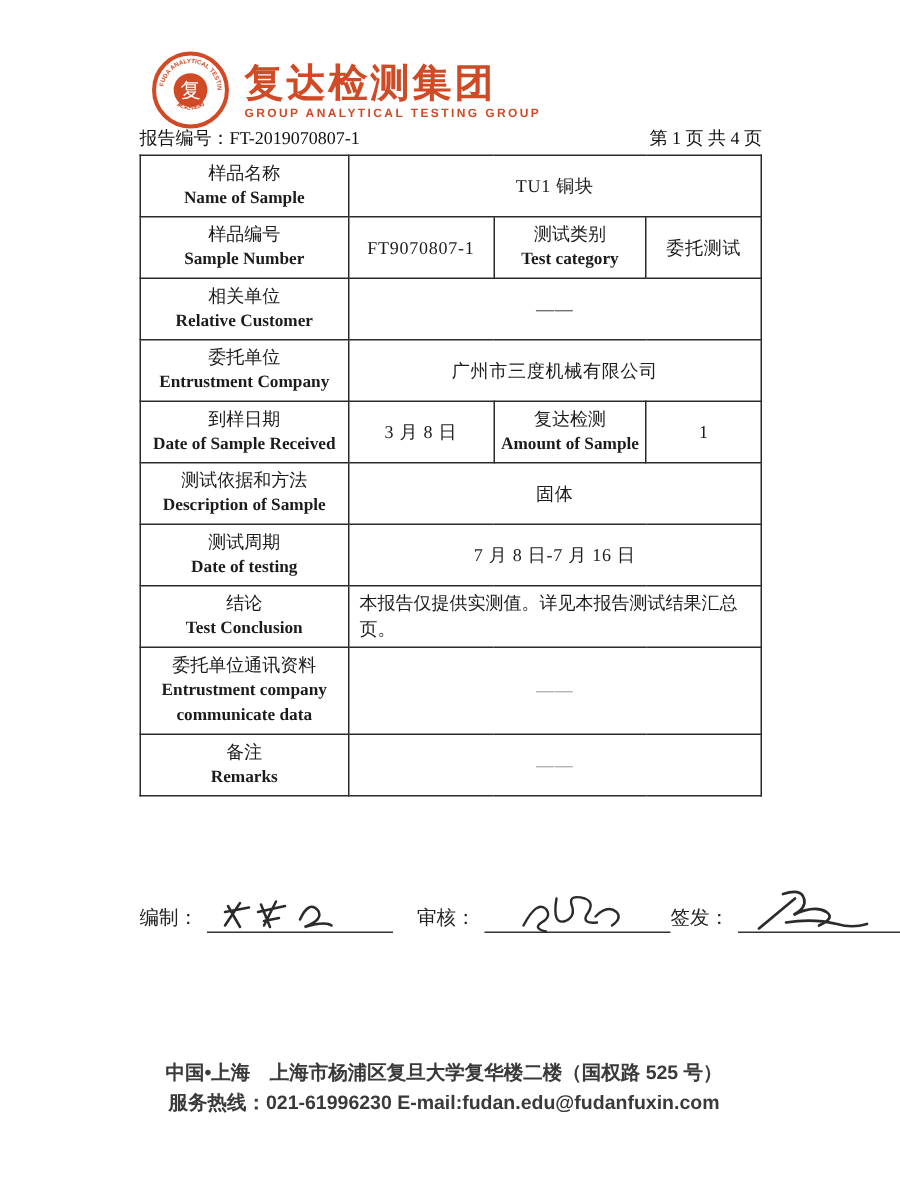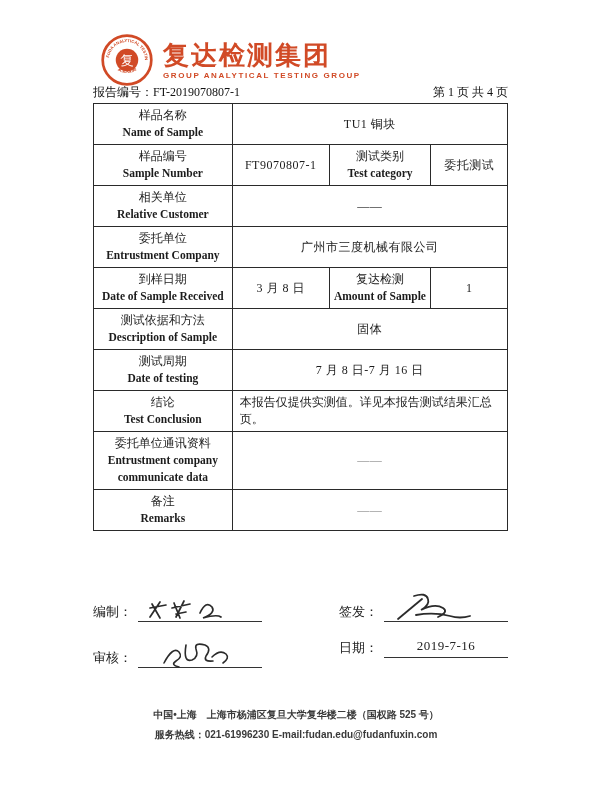--- a/index.html
+++ b/index.html
@@ -52,35 +52,35 @@
   .lbl-cn { display: block; font-size: 12px; }
   .lbl-en { display: block; font-size: 11.5px; font-weight: bold; }
   .cell-value { font-size: 12.5px; letter-spacing: 0.5px; }
   td.conclusion { text-align: left; padding-left: 7px; letter-spacing: 0; }
   td.dash-muted { color: #8f8f8f; }
   
   .sig-area {
     position: absolute; top: 592px; left: 93px; width: 415px;
     display: flex; justify-content: space-between;
   }
-  .sig-col { display: flex; flex-direction: column; gap: 16px; }
+  .sig-col { display: flex; flex-direction: row; gap: 16px; }
   .sig-field { display: flex; align-items: flex-end; gap: 6px; font-size: 13px; color: #222; }
   .sig-label { padding-bottom: 1px; white-space: nowrap; }
   .sig-line {
     display: inline-block; border-bottom: 1.2px solid #333;
     width: 124px; text-align: center; position: relative; height: 30px;
   }
   .sig-line svg { position: absolute; bottom: -4px; left: 8px; }
   .sig-line.date-line { height: 20px; font-size: 13px; font-weight: normal; letter-spacing: 0.5px; }
   
   .footer {
     position: absolute; top: 705px; left: 0; width: 592px;
     text-align: center;
     font-family: "Liberation Sans", "DejaVu Sans", sans-serif;
-    font-size: 10px; color: #3a3a3a; line-height: 20px; font-weight: bold;
+    font-size: 13px; color: #3a3a3a; line-height: 20px; font-weight: bold;
   }
 </style>
 </head>
 <body>
 
 <div class="page">
 
   <div class="brand">
     <svg class="seal" viewBox="0 0 60 60">
       <circle cx="30" cy="30" r="27" fill="none" stroke="#d14a26" stroke-width="3"></circle>

